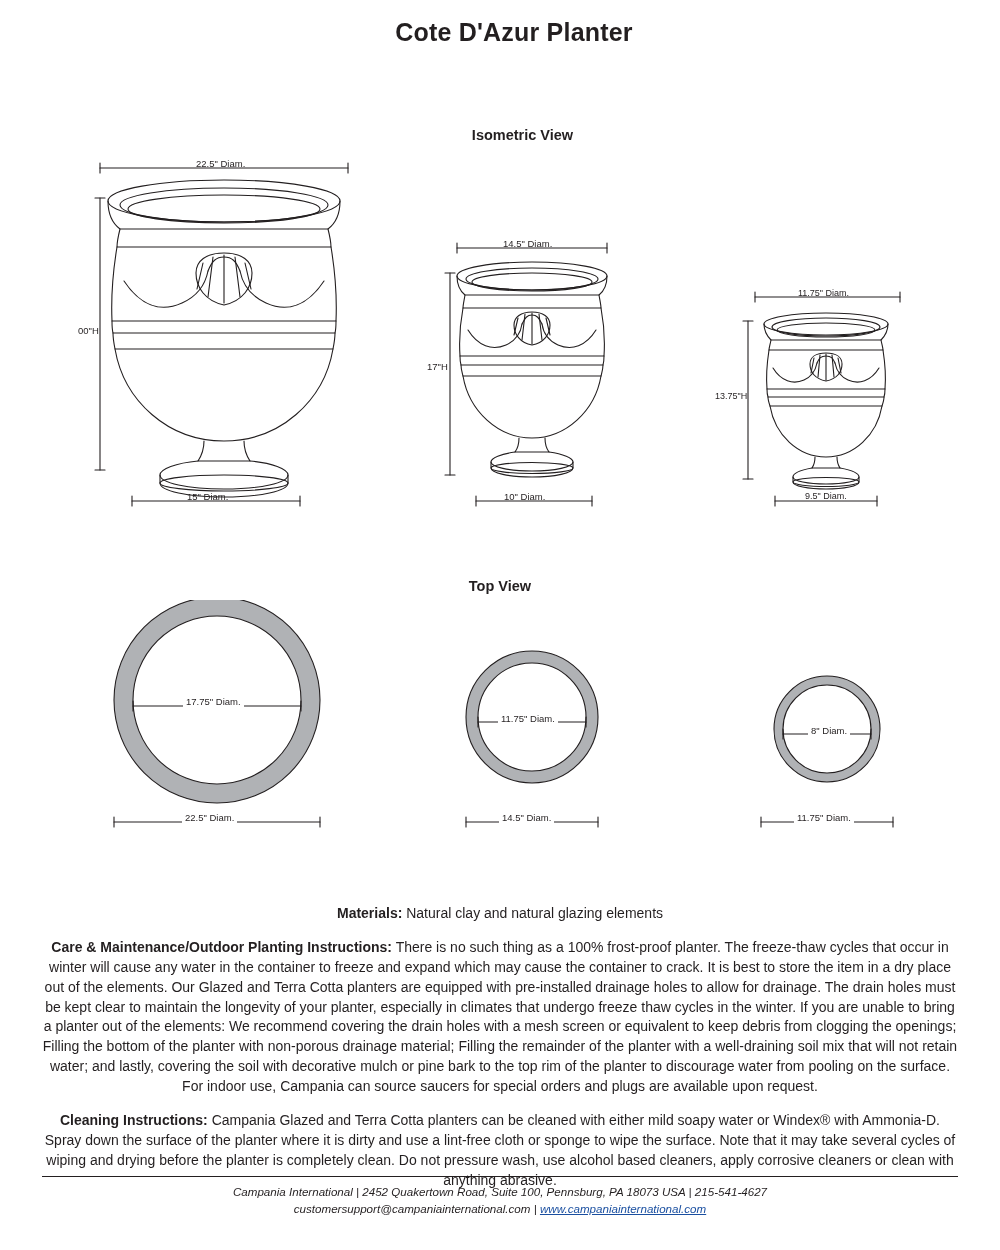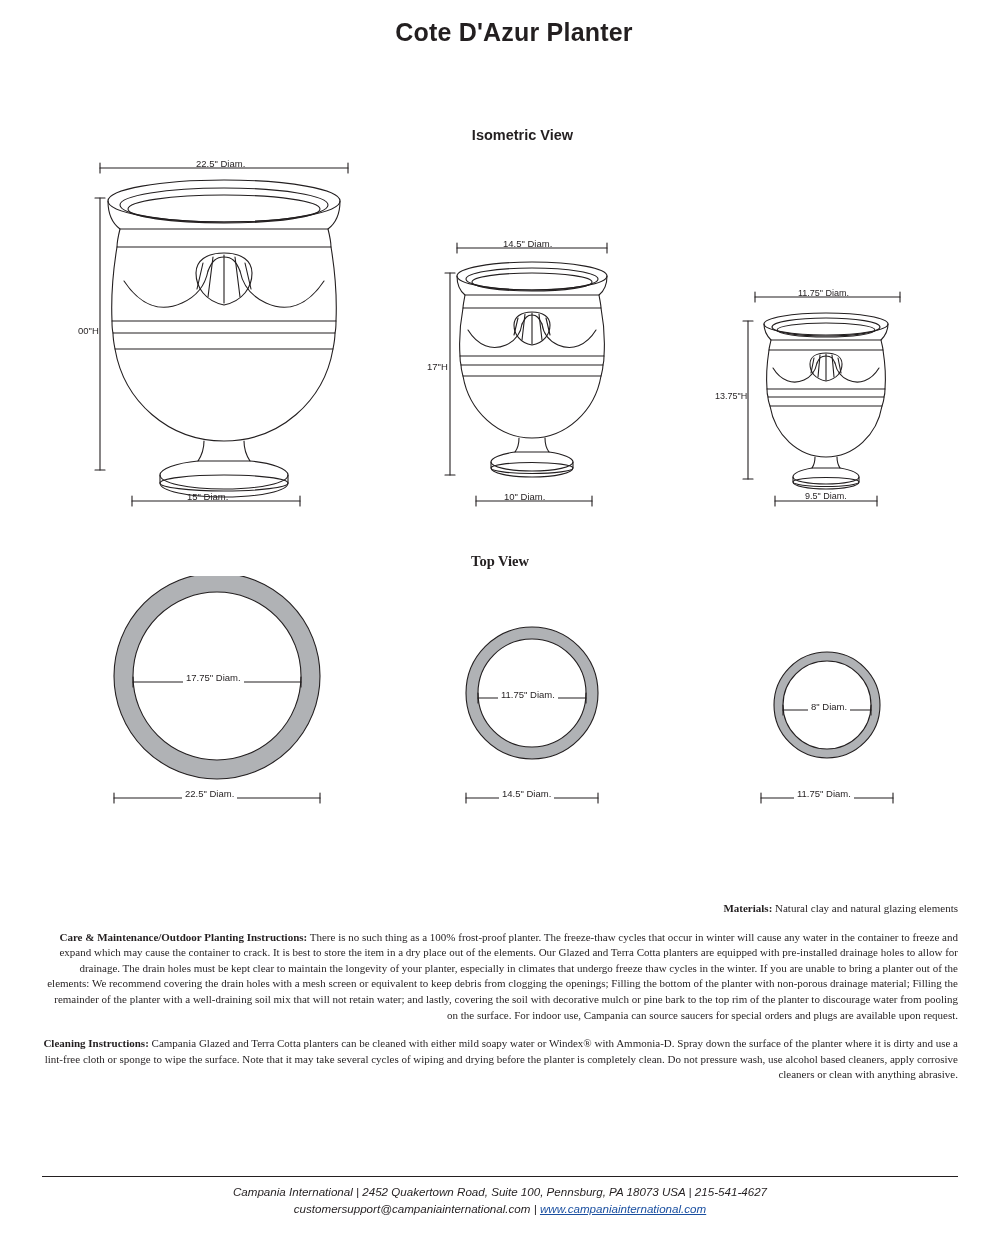--- a/index.html
+++ b/index.html
@@ -21,21 +21,21 @@
     padding-left: 28px;
   }
 
   .section-head {
     text-align: center;
     font-size: 14.5px;
     font-weight: bold;
   }
 
   #iso-head { margin-top: 80px; padding-left: 45px; }
-  #top-head { margin-top: 0; font-family: Liberation Serif, serif; }
+  #top-head { margin-top: 25px; }
 
   .drawing-area { position: relative; }
   #iso-area { height: 400px; margin-top: 10px; }
   #top-area { height: 250px; margin-top: 6px; }
 
   .dimlabel {
     position: absolute;
     font-size: 9.5px;
     color: #231f20;
     white-space: nowrap;
@@ -43,25 +43,24 @@
   .dimlabel.small { font-size: 9px; }
 
   svg { display: block; }
 
   .content {
     position: absolute;
     left: 42px; right: 42px;
     top: 890px;
   }
   .para {
-    font-size: 11px;
+    font-size: 14px;
     line-height: 1.42;
     margin-bottom: 13px;
-    text-align: right;
-    font-family: Liberation Serif, serif;
+    text-align: center;
   }
   .para b { font-weight: bold; }
 
   .footer {
     position: absolute;
     left: 42px; right: 42px;
     bottom: 32px;
     text-align: center;
     font-style: italic;
   }

